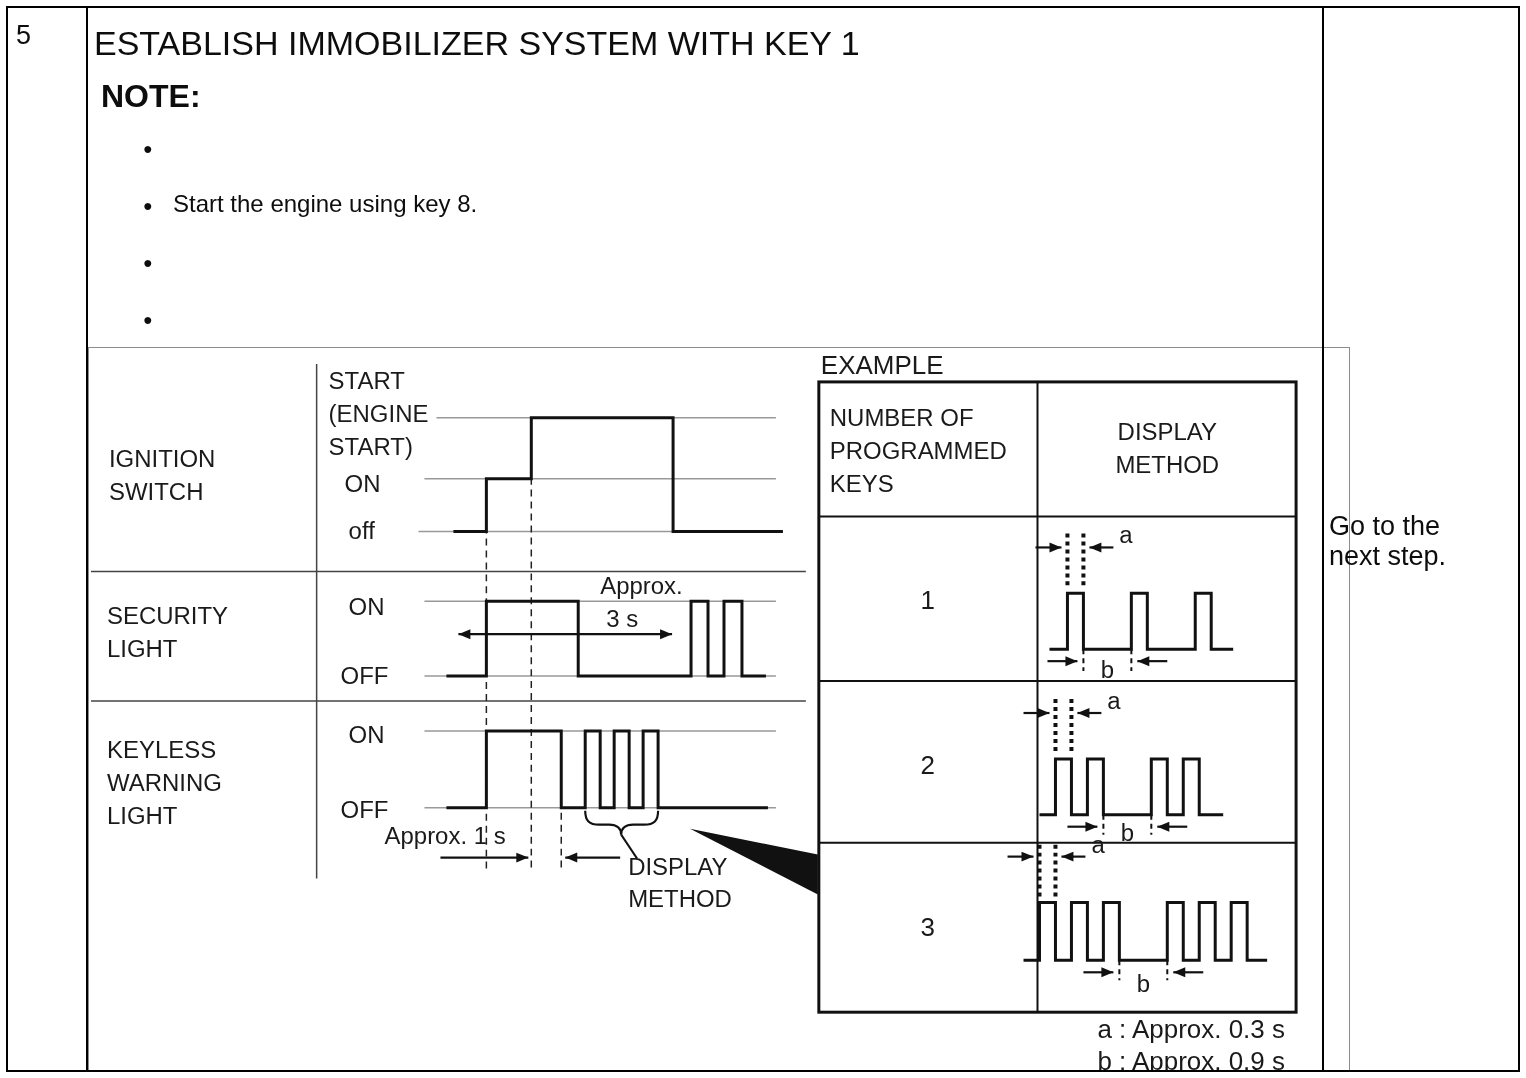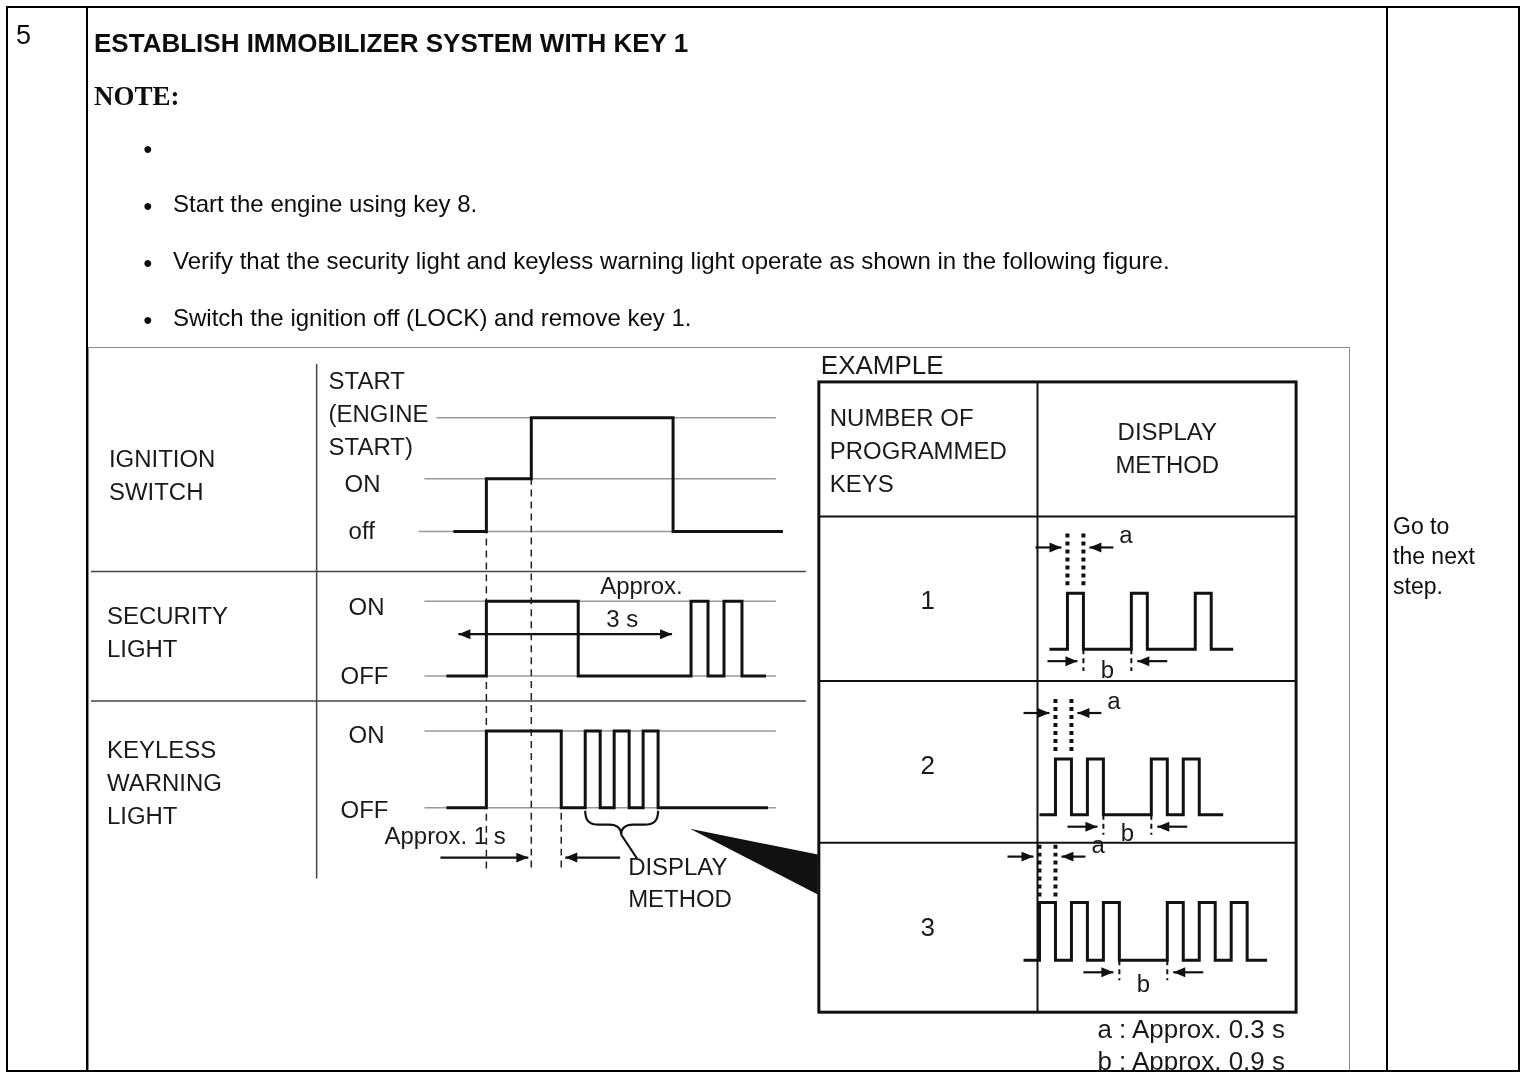--- a/index.html
+++ b/index.html
@@ -2,24 +2,24 @@
 <html><head>
 <meta charset="utf-8">
 <style>
   *{margin:0;padding:0;box-sizing:border-box;}
   html,body{width:1526px;height:1078px;background:#fff;color:#0d0d0d;
     font-family:"Liberation Sans",sans-serif;}
   .sheet{position:absolute;left:6px;top:6px;width:1514px;height:1066px;
     border:2px solid #000;display:flex;overflow:hidden;background:#fff;}
   .col-step{width:80px;border-right:2px solid #000;font-size:27px;padding:12px 0 0 8px;}
   .col-content{flex:1;min-width:0;}
-  .col-action{width:132px;border-left:2px solid #000;font-size:23px;line-height:30px;
+  .col-action{width:196px;border-left:2px solid #000;font-size:27px;line-height:30px;
     padding:503px 34px 0 5px;}
-  .title{font-size:26px;font-weight:bold;margin:22px 0 16px 6px;line-height:26px;}
-  .note{font-size:27px;font-weight:bold;margin:27px 0 0 6px;line-height:26px;font-family:Liberation Serif, serif;}
+  .title{font-size:34px;font-weight:normal;margin:22px 0 16px 6px;line-height:26px;}
+  .note{font-size:32px;font-weight:bold;margin:27px 0 0 13px;line-height:26px;}
   ul.bullets{list-style:none;margin:25px 0 0 55px;}
   ul.bullets li{display:flex;font-size:24px;line-height:26px;margin-bottom:29px;}
   ul.bullets li:last-child{margin-bottom:0;}
   .dot{flex:0 0 30px;width:30px;font-size:16px;padding-top:2px;}
   .figure{margin-top:14px;width:1262px;height:736px;border:1px solid #8c8c8c;}
   .figure svg{display:block;}
   svg text{font-family:"Liberation Sans",sans-serif;font-size:24px;fill:#1a1a1a;}
   svg .t26{font-size:26px;}
   .wave{fill:none;stroke:#111;stroke-width:3;}
   .ref{stroke:#999;stroke-width:1.5;}
@@ -46,25 +46,23 @@
     <ul class="bullets">
       <li>
         <span class="dot">●</span>
       </li>
       <li>
         <span class="dot">●</span>
         <span>Start the engine using key 8.</span>
       </li>
       <li>
         <span class="dot">●</span>
-        <span>Verify that the security light and keyless warning light operate as shown in the following figure.</span>
-      </li>
-      <li>
-        <span class="dot">●</span>
-        <span>Switch the ignition off (LOCK) and remove key 1.</span>
+      </li>
+      <li>
+        <span class="dot">●</span>
       </li>
     </ul>
 
     <div class="figure">
       <svg width="1260" height="734" viewBox="0 0 1262 736" preserveAspectRatio="none">
         <defs>
           <marker id="ah-e" markerWidth="14" markerHeight="12" refX="13" refY="6" orient="auto" markerUnits="userSpaceOnUse">
             <path d="M1,1 L13,6 L1,11 Z" fill="#111"></path>
           </marker>
           <marker id="ah-s" markerWidth="14" markerHeight="12" refX="13" refY="6" orient="auto-start-reverse" markerUnits="userSpaceOnUse">

